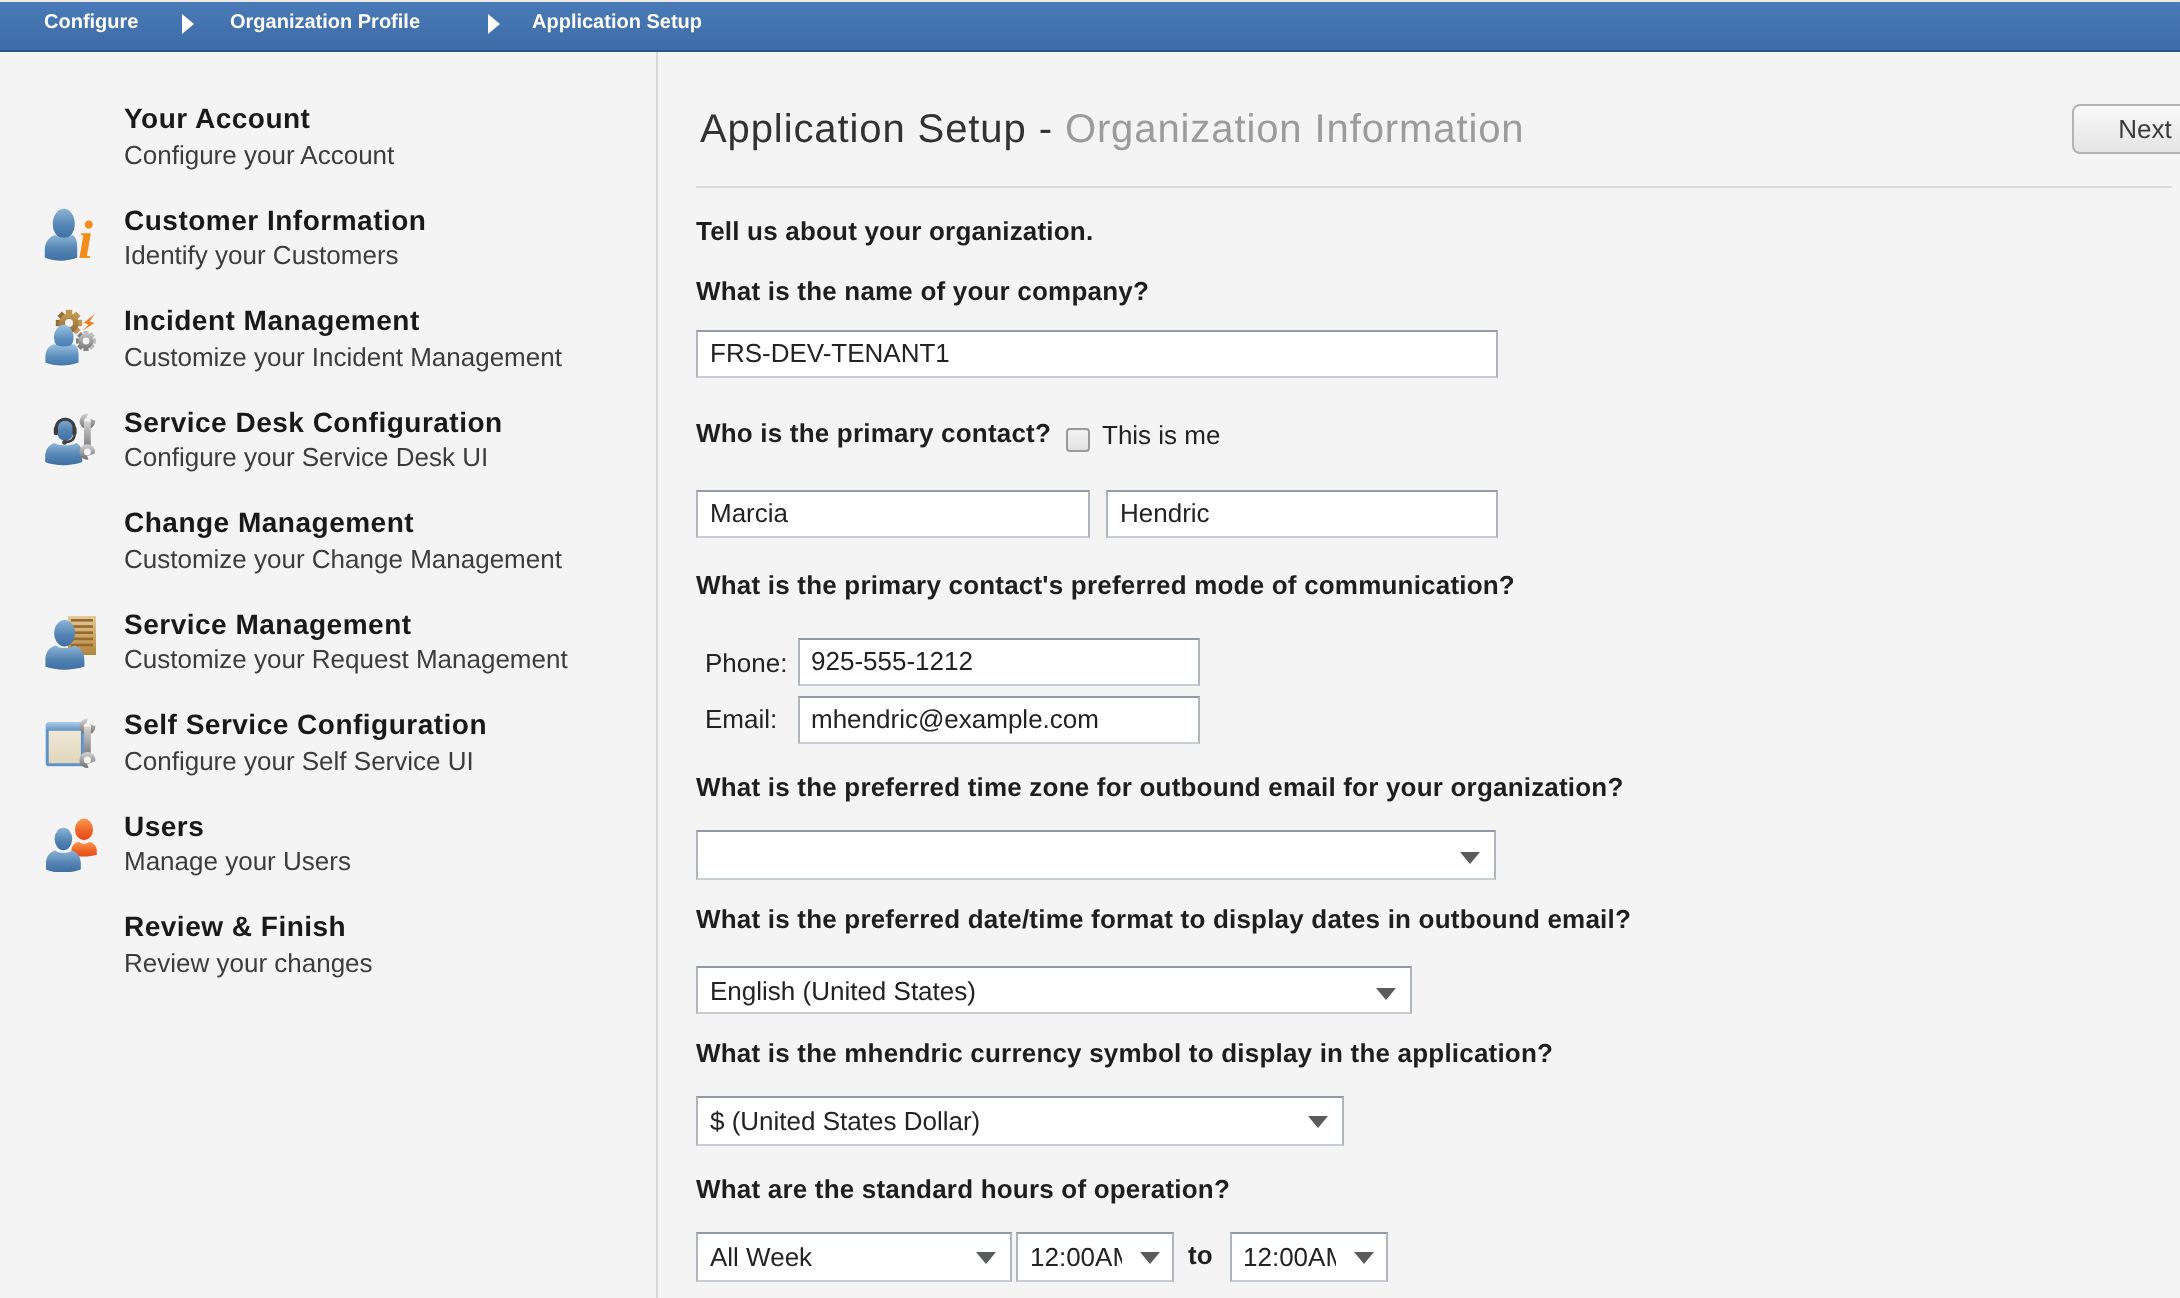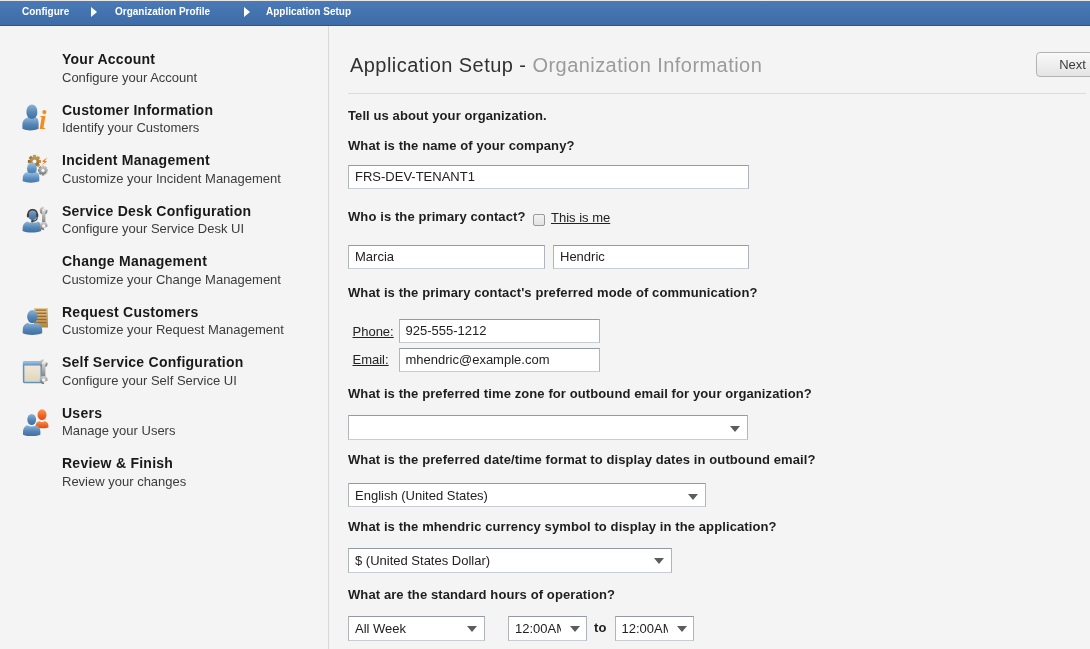--- a/index.html
+++ b/index.html
@@ -20,21 +20,21 @@
 .ss { position:absolute; left:62px; font-size:13px; color:#3c3c3c; line-height:13px; white-space:nowrap; }
 .sicon { position:absolute; left:21px; width:30px; height:31px; }
 
 
 #h1 { left:350px; top:54.5px; font-size:20px; line-height:20px; color:#323232; white-space:nowrap; letter-spacing:0.45px; }
 #h1 span { color:#9b9b9b; }
 #nextbtn { left:1036px; top:52px; width:73px; height:25px; border:1px solid #b3b3b3; border-radius:4px; background:linear-gradient(#f9f9f9,#e4e4e4); font-size:13px; color:#3a3a3a; text-align:center; line-height:23px; }
 #hr { left:348px; top:93px; width:738px; height:1px; background:#dbdbdb; }
 
 .lbl { position:absolute; left:348px; font-size:13px; font-weight:bold; color:#1e1e1e; line-height:13px; white-space:nowrap; letter-spacing:0.1px; }
-.rlbl { position:absolute; font-size:13px; color:#222; line-height:13px; white-space:nowrap;text-decoration:underline; }
+.rlbl { position:absolute; font-size:13px; color:#222; line-height:13px; white-space:nowrap; }
 .inp { position:absolute; background:#fff; border:1px solid #b0b5bc; border-top-color:#939aa5; border-bottom-color:#c8cdd4; font-size:13px; color:#222; line-height:22px; padding-left:6px; white-space:nowrap; overflow:hidden; }
 .sel { position:absolute; background:#fff; border:1px solid #b0b5bc; border-top-color:#939aa5; border-bottom-color:#c8cdd4; font-size:13px; color:#222; line-height:23px; white-space:nowrap; overflow:hidden; }
 .stx { position:absolute; left:6px; right:25px; top:0; bottom:0; overflow:hidden; }
 .arr { position:absolute; width:0; height:0; border-left:5.5px solid transparent; border-right:5.5px solid transparent; border-top:6px solid #5b5c5e; top:9.5px; }
 #cb { left:533px; top:213.5px; width:12px; height:12px; border:1px solid #9a9a9a; border-radius:2px; background:linear-gradient(#f2f2f2,#e3e3e3); }
 </style>
 </head>
 <body>
 <div id="page">
   <div class="abs" id="topline"></div>
@@ -175,21 +175,21 @@
   <div class="st" style="top:53.2px;">Your Account</div>
   <div class="ss" style="top:70.7px;">Configure your Account</div>
   <div class="st" style="top:103.7px;">Customer Information</div>
   <div class="ss" style="top:121.2px;">Identify your Customers</div>
   <div class="st" style="top:154.2px;">Incident Management</div>
   <div class="ss" style="top:171.7px;">Customize your Incident Management</div>
   <div class="st" style="top:204.7px;">Service Desk Configuration</div>
   <div class="ss" style="top:222.2px;">Configure your Service Desk UI</div>
   <div class="st" style="top:255.2px;">Change Management</div>
   <div class="ss" style="top:272.7px;">Customize your Change Management</div>
-  <div class="st" style="top:305.7px;">Request Customers</div>
+  <div class="st" style="top:305.7px;">Service Management</div>
   <div class="ss" style="top:323.2px;">Customize your Request Management</div>
   <div class="st" style="top:356.2px;">Self Service Configuration</div>
   <div class="ss" style="top:373.7px;">Configure your Self Service UI</div>
   <div class="st" style="top:406.7px;">Users</div>
   <div class="ss" style="top:424.2px;">Manage your Users</div>
   <div class="st" style="top:457.2px;">Review &amp; Finish</div>
   <div class="ss" style="top:474.7px;">Review your changes</div>
 
   <div class="abs" id="h1">Application Setup - <span>Organization Information</span></div>
   <div class="abs" id="nextbtn">Next</div>
@@ -222,21 +222,21 @@
       <span class="arr" style="right:7px;"></span>
     </div>
 
   <div class="lbl" style="top:520.3px;">What is the mhendric currency symbol to display in the application?</div>
   <div class="sel" style="left:348px; top:547.5px; width:324px; height:25px;">
       <span class="stx">$ (United States Dollar)</span>
       <span class="arr" style="right:7px;"></span>
     </div>
 
   <div class="lbl" style="top:587.7px;">What are the standard hours of operation?</div>
-  <div class="sel" style="left:348px; top:615.5px; width:137px; height:25px;">
+  <div class="sel" style="left:348px; top:615.5px; width:158px; height:25px;">
       <span class="stx">All Week</span>
       <span class="arr" style="right:7px;"></span>
     </div>
   <div class="sel" style="left:508px; top:615.5px; width:79px; height:25px;">
       <span class="stx">12:00AM</span>
       <span class="arr" style="right:6px;"></span>
     </div>
   <div class="lbl" style="left:594px; top:620.5px;">to</div>
   <div class="sel" style="left:614.5px; top:615.5px; width:79px; height:25px;">
       <span class="stx">12:00AM</span>

